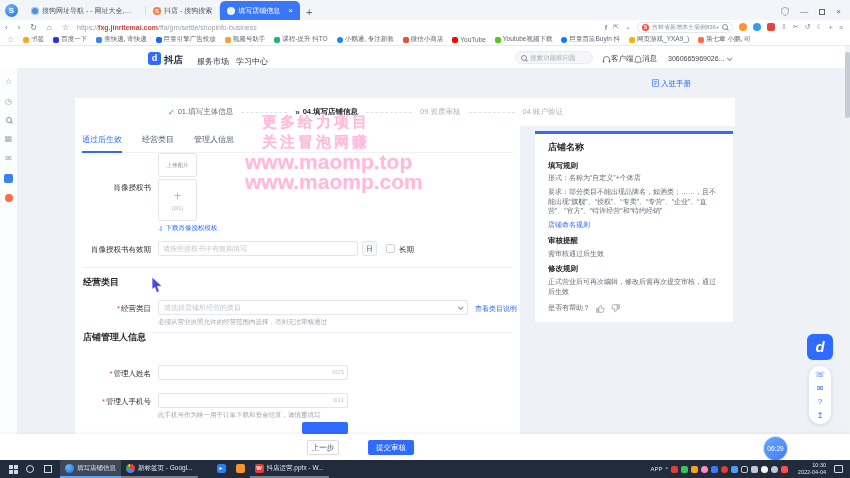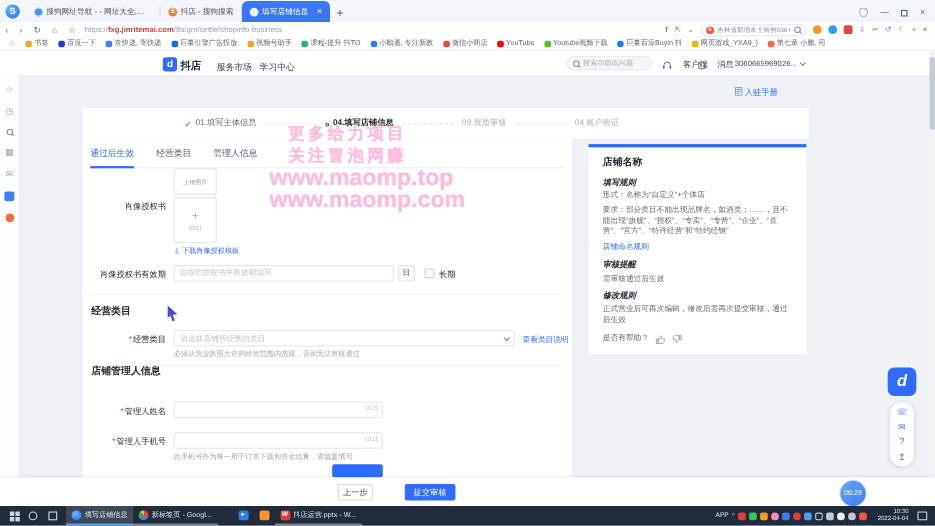--- a/index.html
+++ b/index.html
@@ -43,25 +43,25 @@
   .bk-star { color:#9aa3ad; font-size:8px; }
 
   
   .siteheader { position:absolute; top:46px; left:0; width:850px; height:22px; background:#fff; }
   .dd-logo { position:absolute; left:148px; top:52px; width:13px; height:13px; background:#2f6bff; border-radius:3px; color:#fff; font-weight:bold; font-size:9px; text-align:center; line-height:13px; }
   .dd-word { position:absolute; left:164px; top:54px; font-size:9.5px; font-weight:bold; color:#222b3a; }
   .hnav { position:absolute; top:56px; font-size:8px; color:#353b46; }
   .hsearch { position:absolute; left:515px; top:51px; width:78px; height:13px; background:#f4f6f9; border:1px solid #e8ebf1; border-radius:7px; display:flex; align-items:center; gap:3px; padding:0 5px; }
   .hsearch input { border:0; background:transparent; outline:none; width:60px; font-size:6.5px; color:#333; }
   .hsearch input::placeholder { color:#a8adb8; }
-  .hlink { position:absolute; top:54px; display:flex; align-items:center; gap:10px; font-size:7.5px; color:#42464e; }
+  .hlink { position:absolute; top:54px; display:flex; align-items:center; gap:0; font-size:7.5px; color:#42464e; }
   .acct { position:absolute; left:668px; top:55px; font-size:7px; color:#42464e; }
   .chev { display:inline-block; width:4px; height:4px; border-right:1px solid #868e9c; border-bottom:1px solid #868e9c; transform:rotate(45deg) translateY(-1px); margin-left:3px; }
 
-  .manual { position:absolute; left:668px; top:79px; color:#2f6bff; font-size:7.5px; display:flex; gap:2px; align-items:flex-start; }
+  .manual { position:absolute; left:652px; top:79px; color:#2f6bff; font-size:7.5px; display:flex; gap:2px; align-items:flex-start; }
 
   
   .stepscard { position:absolute; left:75px; top:98px; width:660px; height:28px; background:#fff; }
   .stepsrow { position:absolute; left:168px; top:98px; width:395px; height:28px; display:flex; align-items:center; font-size:7.5px; }
   .step { white-space:nowrap; display:flex; align-items:center; gap:3px; }
   .step .lbl-done { color:#646a73; } .step .lbl-cur { color:#1f2329; font-weight:bold; } .step .lbl-todo { color:#abb0ba; }
   .ck { color:#00b42a; font-size:8px; } .ar { color:#2f3b52; font-size:8px; font-weight:bold; }
   .dash { flex:1; border-top:1px dashed #dfe3e9; margin:0 8px; }
 
   
@@ -87,21 +87,21 @@
   .fsect { position:absolute; left:8px; font-size:9px; font-weight:bold; color:#1f2329; }
   .selbox { position:absolute; left:83px; top:174px; width:310px; height:15px; border:1px solid #e5e6eb; border-radius:2px; display:flex; align-items:center; padding:0 5px; }
   .selbox .ph { flex:1; font-size:7px; color:#c1c5cd; }
   .flink { position:absolute; left:400px; top:178px; color:#2f6bff; font-size:7px; }
   .fhelp { position:absolute; left:83px; font-size:6.5px; color:#a1a7b0; }
   .sliver { position:absolute; left:227px; top:296px; width:46px; height:12px; background:#2f6bff; border-radius:2px; }
 
   
   .asidecard { position:absolute; left:535px; top:131px; width:198px; background:#fff; border-top:3px solid #2f6bff; padding:7px 13px 9px 13px; font-size:7px; color:#646a73; line-height:1.4; }
   .asidecard .t { font-size:9px; font-weight:bold; color:#1f2329; margin-bottom:7px; }
-  .asidecard .h { font-size:7.5px; font-weight:bold; color:#1f2329; margin:6px 0 2px 0;font-style:italic; }
+  .asidecard .h { font-size:7.5px; font-weight:bold; color:#1f2329; margin:6px 0 2px 0; }
   .asidecard .lnk { color:#2f6bff; margin:4px 0 2px 0; }
   .helpfulrow { display:flex; align-items:center; gap:6px; margin-top:7px; color:#646a73; }
 
   
   .watermark { position:absolute; left:245px; top:112px; z-index:30; color:#ffb9da; font-weight:bold; text-shadow:0 0 2px #ffe3f1; pointer-events:none; }
   .wm-cn { font-size:15px; letter-spacing:3px; line-height:20px; margin-left:17px; }
   .wm-url { font-size:21px; line-height:20px; }
   .cursor-svg { position:absolute; left:151px; top:277px; z-index:35; }
   .floatlogo { position:absolute; left:807px; top:334px; width:26px; height:26px; background:#2f6bff; border-radius:6px; color:#fff; font-weight:bold; font-style:italic; font-size:15px; text-align:center; line-height:25px; z-index:20; }
   .floatpill { position:absolute; left:809px; top:366px; width:22px; height:58px; background:#fff; border-radius:11px; box-shadow:0 1px 4px rgba(31,53,105,.15); display:flex; flex-direction:column; align-items:center; justify-content:space-evenly; color:#2f6bff; font-size:8px; z-index:20; }

